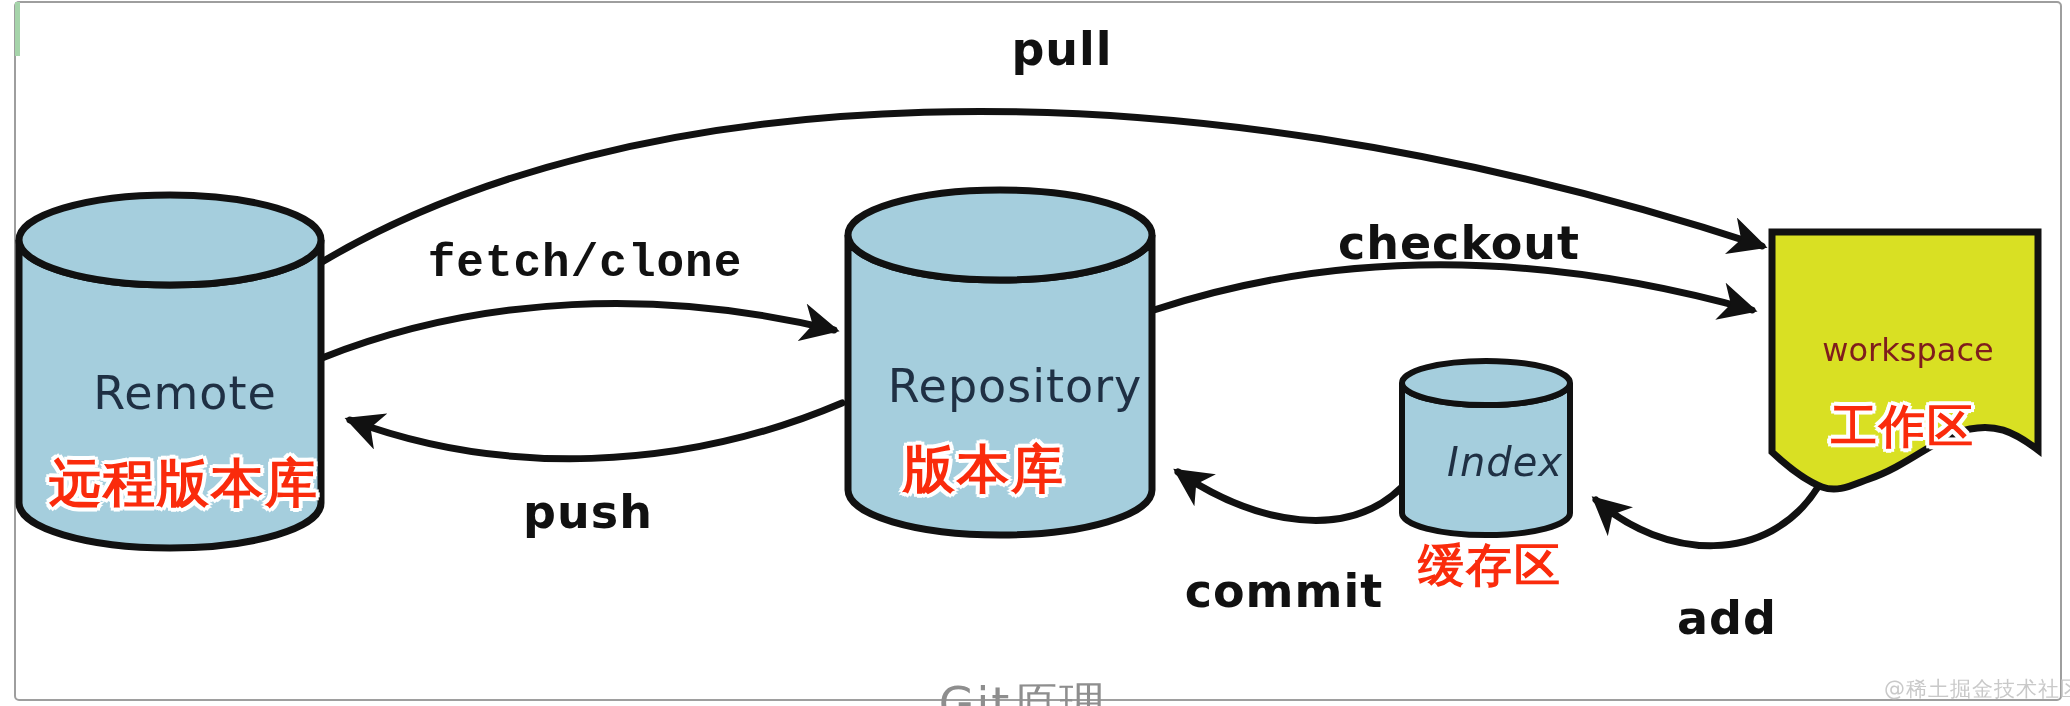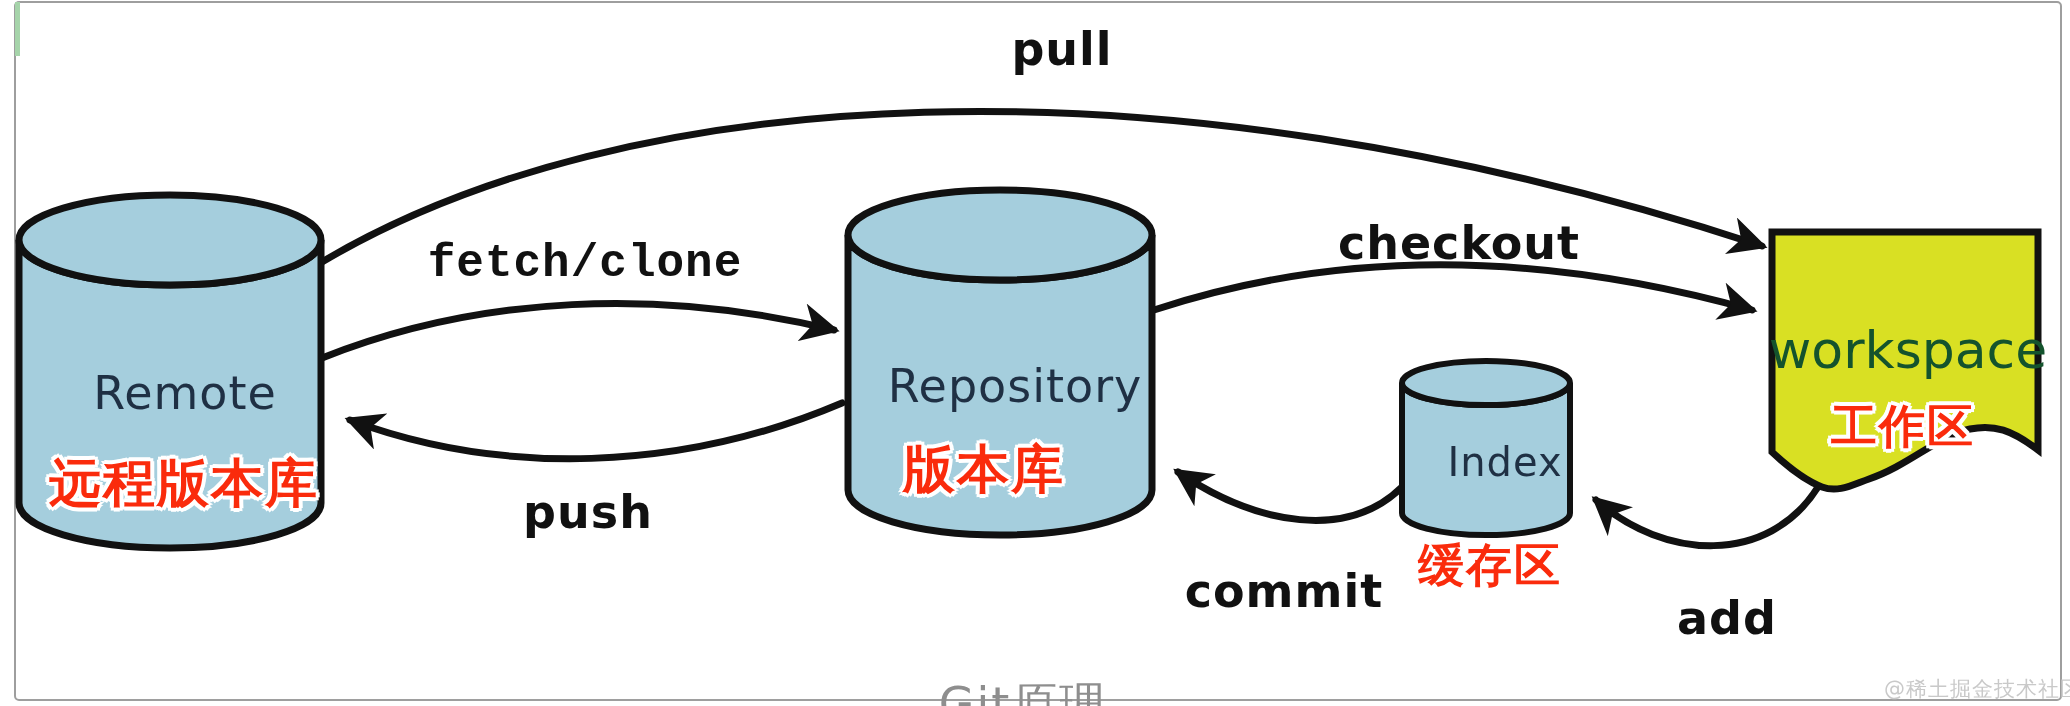--- a/index.html
+++ b/index.html
@@ -4,21 +4,21 @@
 <style>
   html,body{margin:0;padding:0;background:#ffffff;}
   body{width:2070px;height:706px;position:relative;overflow:hidden;
        font-family:"DejaVu Sans","Liberation Sans",sans-serif;}
   .panel{position:absolute;left:14px;top:1px;width:2048px;height:700px;
          border:2px solid #9e9e9e;border-radius:5px;background:#ffffff;box-sizing:border-box;}
   .accent{position:absolute;left:15px;top:2px;width:5px;height:54px;background:#a6d4aa;}
   svg.canvas{position:absolute;left:0;top:0;width:2070px;height:706px;}
   .lbl{position:absolute;transform:translate(-50%,-50%);white-space:nowrap;line-height:1;}
   .node-label{color:#1f3044;font-size:46px;letter-spacing:1px;margin-left:15px;}
-  .ws-label{color:#14532d;font-size:52px;}
+  .ws-label{color:#7f1d1d;font-size:32px;}
   .cmd{color:#111111;font-weight:bold;font-size:46px;letter-spacing:1px;}
   .zh-red{color:#fa2b0c;font-weight:bold;font-size:52px;letter-spacing:2px;
           text-shadow:-3px -3px 0 #fff,3px -3px 0 #fff,-3px 3px 0 #fff,3px 3px 0 #fff,
                       -4px 0 0 #fff,4px 0 0 #fff,0 -4px 0 #fff,0 4px 0 #fff;}
   .zh-red.small{font-size:46px;}
   .title{color:#8e8e8e;font-size:46px;letter-spacing:2px;}
   .watermark{color:#c9c9c9;font-size:21px;letter-spacing:1px;}
 </style>
 </head>
 <body>
@@ -63,21 +63,21 @@
            C 1852 485 1838 493 1822 487
            C 1804 480 1788 467 1772 452 Z" fill="#d9e023" stroke="#111111" stroke-width="7"></path>
 </svg>
 
 <div class="lbl node-label" style="left:170px;top:393px;">Remote</div>
 <div class="lbl zh-red" style="left:184px;top:483px;">远程版本库</div>
 
 <div class="lbl node-label" style="left:1000px;top:386px;">Repository</div>
 <div class="lbl zh-red" style="left:984px;top:469px;">版本库</div>
 
-<div class="lbl node-label" style="left:1490px;top:462px;font-size:40px;">Index</div>
+<div class="lbl node-label" style="left:1490px;top:462px;font-size:40px;font-style:italic;">Index</div>
 <div class="lbl zh-red small" style="left:1490px;top:565px;">缓存区</div>
 
 <div class="lbl ws-label" style="left:1908px;top:350px;">workspace</div>
 <div class="lbl zh-red small" style="left:1886px;top:426px;margin-left:17px;">工作区</div>
 
 <div class="lbl cmd" style="left:1062px;top:49px;">pull</div>
 <div class="lbl cmd" style="left:585px;top:264px;font-family:Liberation Mono, monospace;">fetch/clone</div>
 <div class="lbl cmd" style="left:1459px;top:217px;margin-top:26px;">checkout</div>
 <div class="lbl cmd" style="left:588px;top:512px;text-align:center;">push</div>
 <div class="lbl cmd" style="left:1284px;top:591px;">commit</div>

